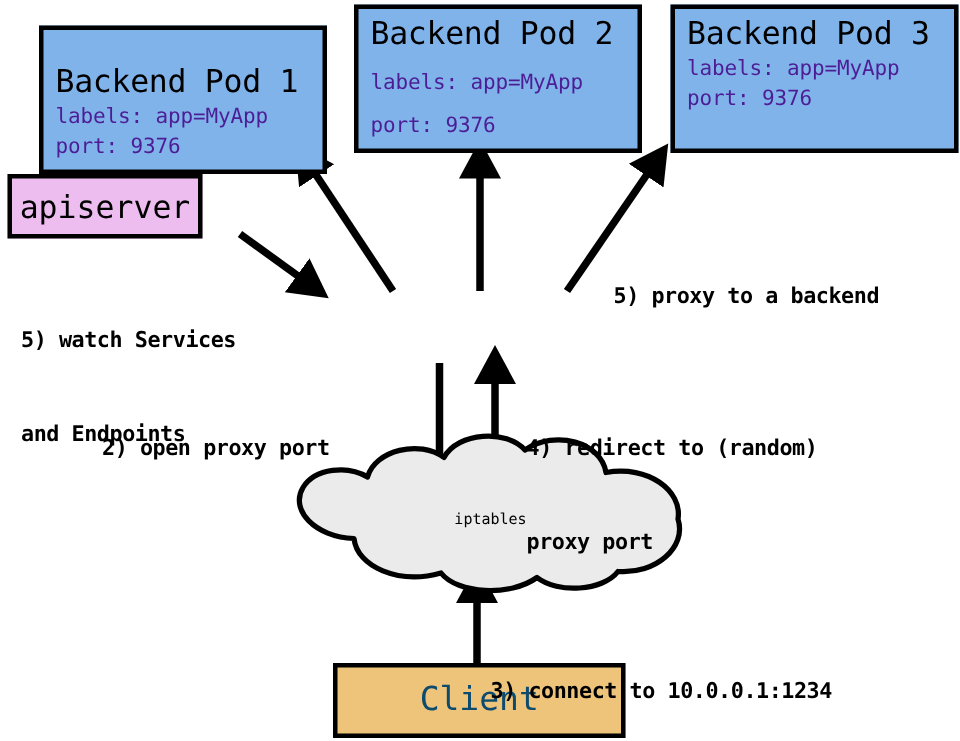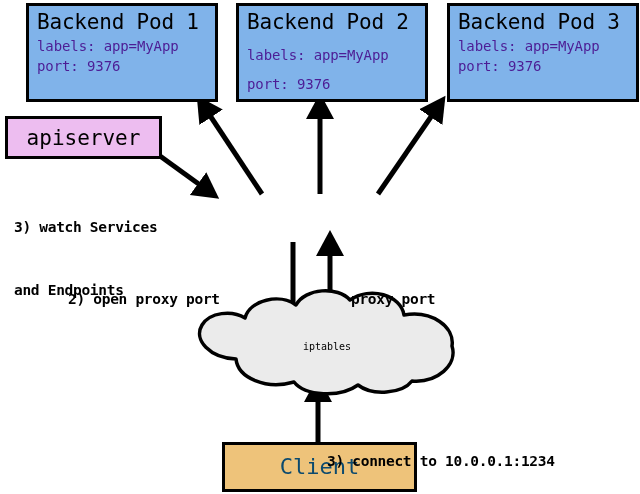--- a/index.html
+++ b/index.html
@@ -132,60 +132,64 @@
                C432,310 455,327 452,346
                C458,365 437,383 412,381
                C402,394 372,396 358,385
                C340,398 305,396 294,382
                C266,390 238,378 236,359
                C210,358 193,340 202,325
                C210,312 232,310 245,318 Z" fill="#ebebeb" stroke="#000000" stroke-width="3.5" stroke-linejoin="round"></path>
     </g>
   </svg>
 
-  <div class="node pod" style="left:26px; top:3px; width:192px; height:99px;">
+  <div class="node pod" style="left:26px; top:17px; width:192px; height:99px;justify-content:flex-end;">
     <div class="pod-title">Backend Pod 1</div>
     <div class="pod-line">labels: app=MyApp</div>
     <div class="pod-line">port: 9376</div>
   </div>
 
   <div class="node pod" style="left:236px; top:3px; width:192px; height:99px;justify-content:space-between;">
     <div class="pod-title">Backend Pod 2</div>
     <div class="pod-line">labels: app=MyApp</div>
     <div class="pod-line">port: 9376</div>
   </div>
 
   <div class="node pod" style="left:447px; top:3px; width:192px; height:99px;">
     <div class="pod-title">Backend Pod 3</div>
     <div class="pod-line">labels: app=MyApp</div>
     <div class="pod-line">port: 9376</div>
   </div>
 
-  <div class="node apiserver" style="left:5px; top:116px; width:157px; height:43px;">
+  <div class="node apiserver" style="left:5px; top:116px; width:130px; height:43px;">
     <div class="apiserver-label">apiserver</div>
   </div>
 
 
   <div class="cloud-label" style="left:252px; top:341px; width:150px;">iptables</div>
 
   <div class="node client" style="left:222px; top:442px; width:195px; height:50px;">
     <div class="client-label">Client</div>
   </div>
 
   <div class="step" style="left:14px; top:175px;">
-    <div>3) watch Services</div>
+    <div>5) watch Services</div>
     <div>and Endpoints</div>
   </div>
 
   <div class="step" style="left:68px; top:247px;">
     <div>2) open proxy port</div>
   </div>
 
   <div class="step" style="left:327px; top:409px;">
     <div>3) connect to 10.0.0.1:1234</div>
   </div>
 
   <div class="step" style="left:351px; top:247px;">
+    <div>4) redirect to (random)</div>
     <div>proxy port</div>
   </div>
 
+  <div class="step" style="left:409px; top:146px;">
+    <div>5) proxy to a backend</div>
+  </div>
 
 </div>
 
 </body></html>

